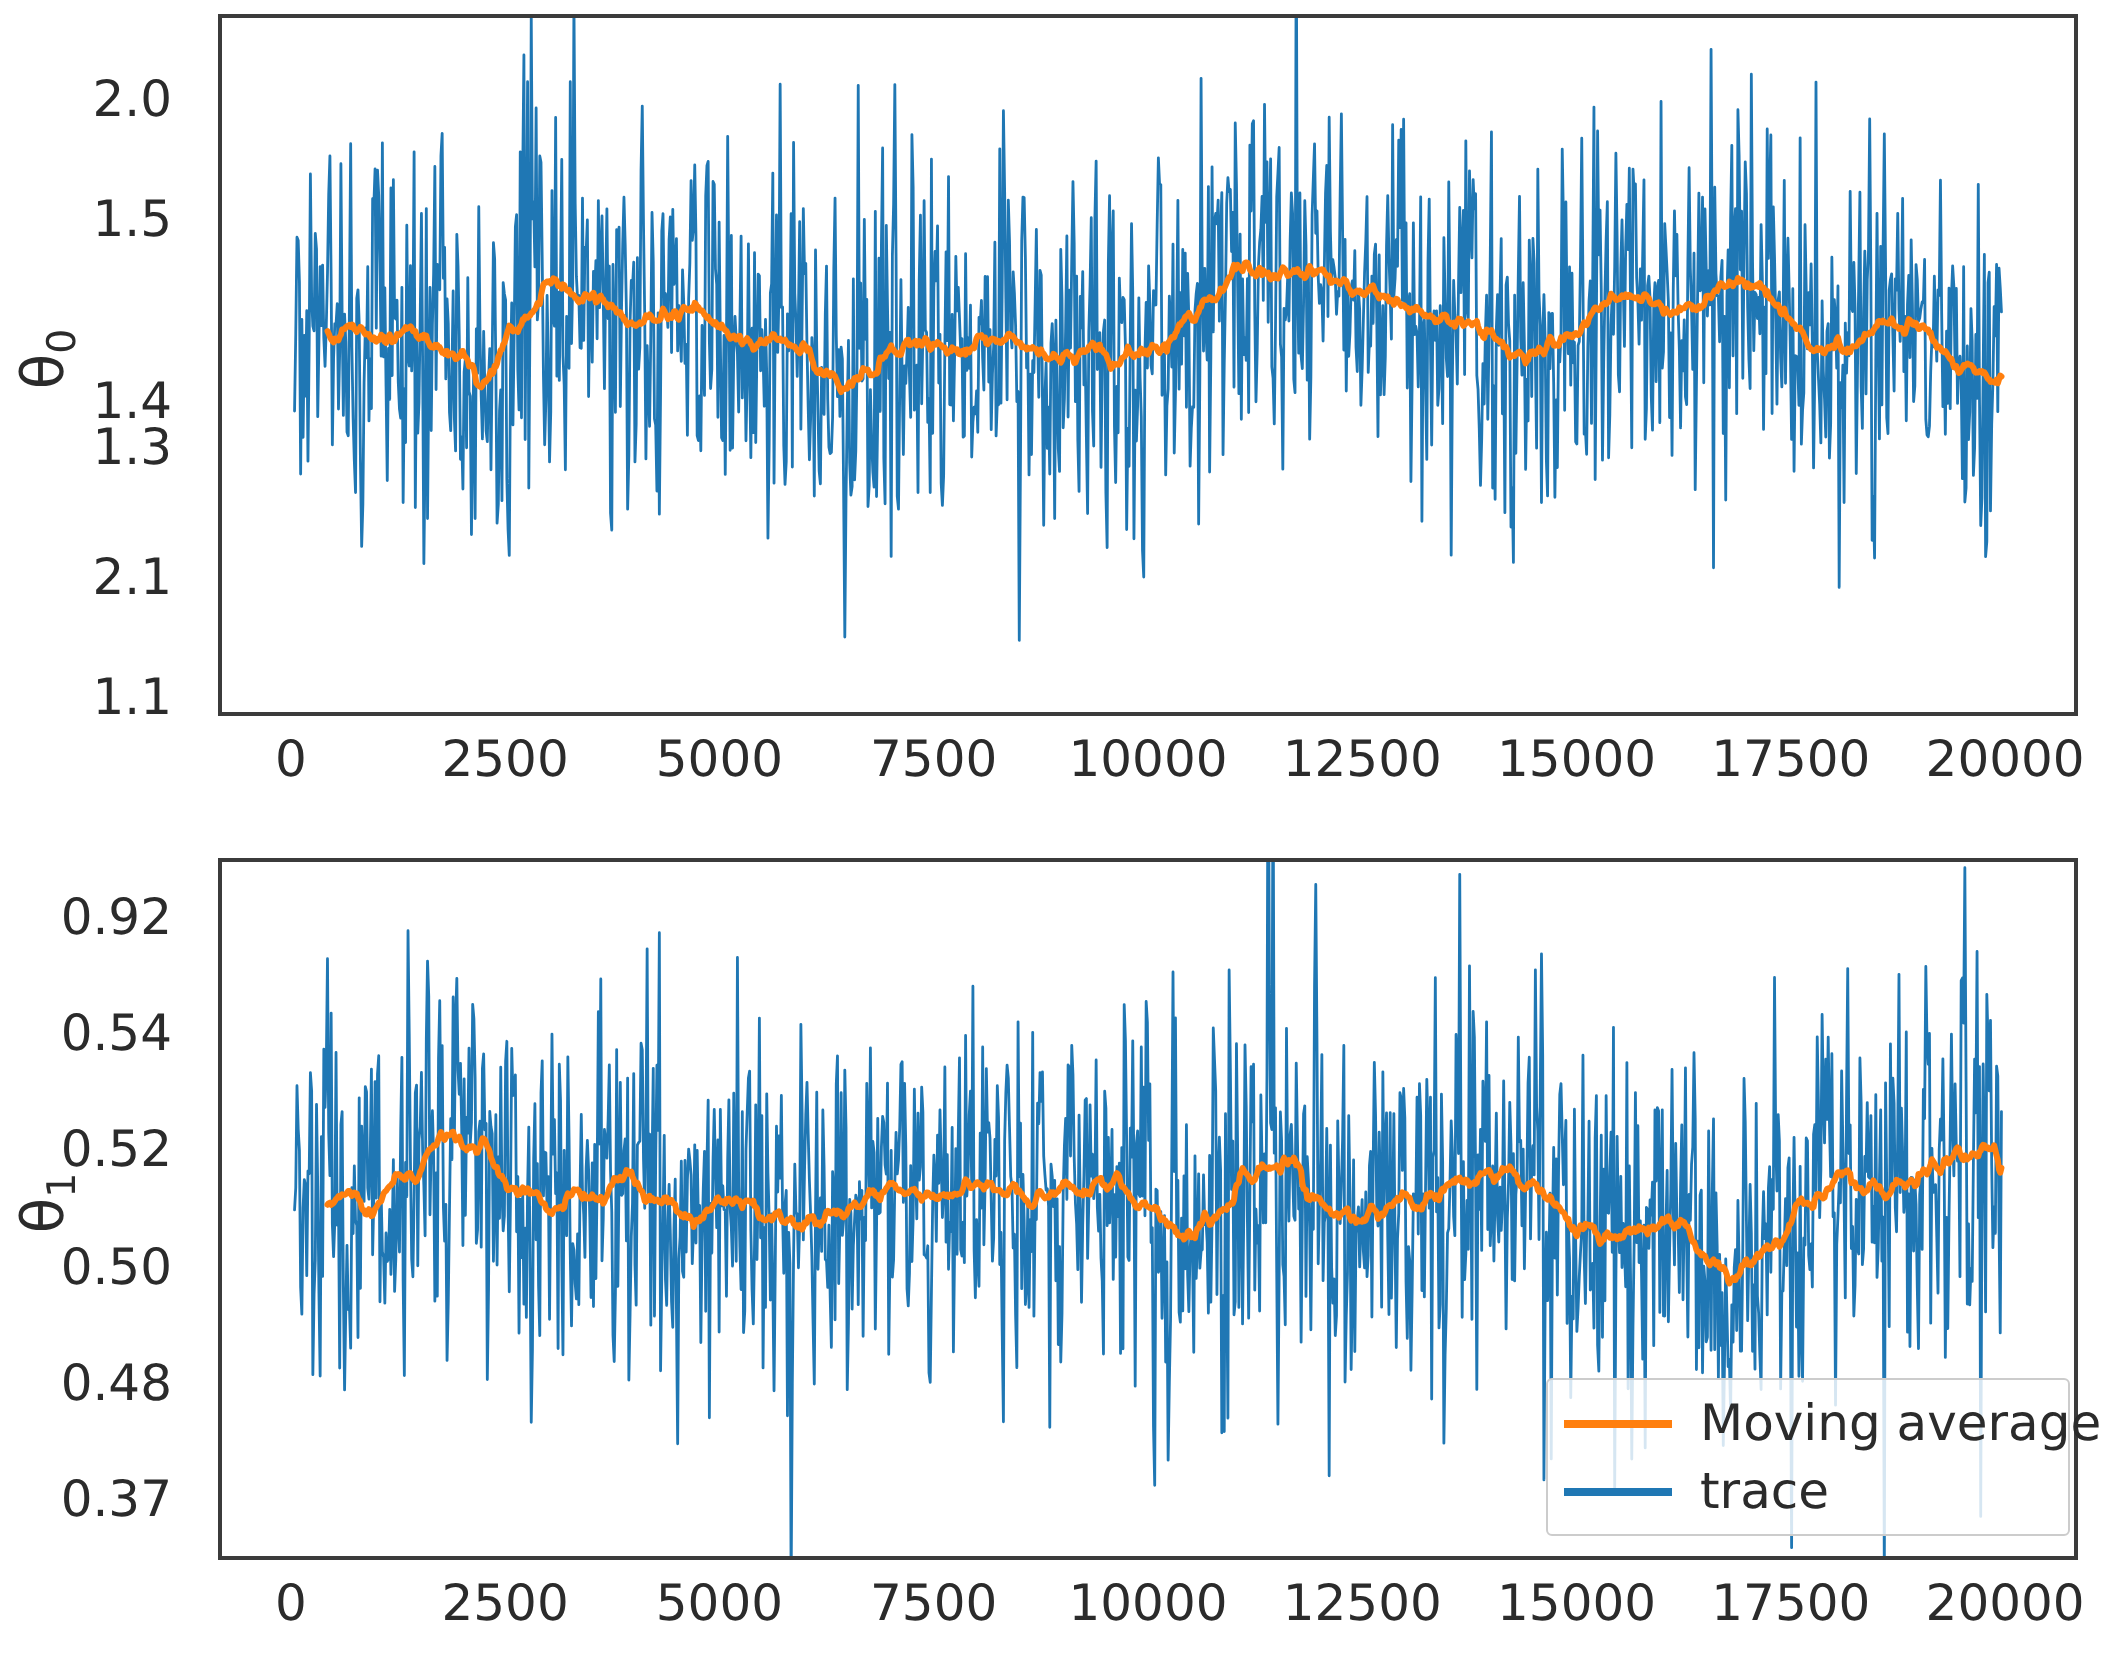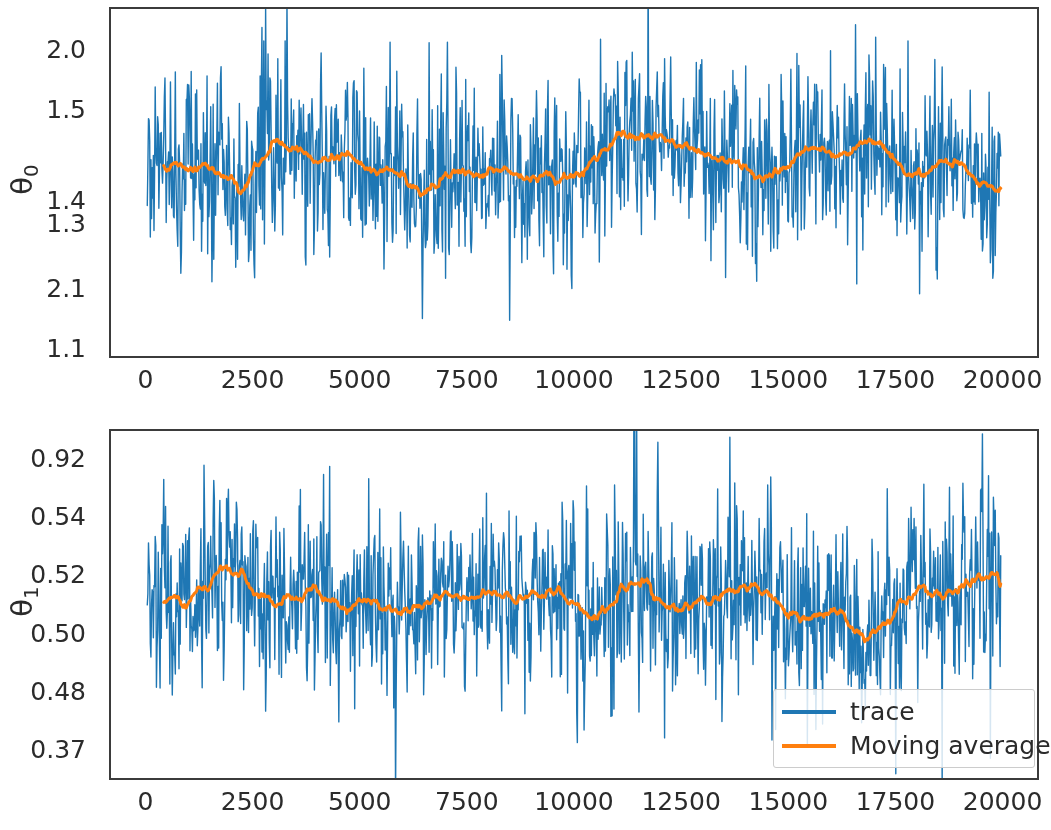--- a/index.html
+++ b/index.html
@@ -164,22 +164,22 @@
       <div class="xtick-label" style="left: 466.857px;">7500</div>
       <div class="xtick-label" style="left: 574px;">10000</div>
       <div class="xtick-label" style="left: 681.143px;">12500</div>
       <div class="xtick-label" style="left: 788.286px;">15000</div>
       <div class="xtick-label" style="left: 895.429px;">17500</div>
       <div class="xtick-label" style="left: 1002.57px;">20000</div>
     </div>
 
   <div id="legend">
     <div class="legend-row">
+      <span class="legend-swatch" id="legend-swatch-1" style="border-top-color: rgb(255, 127, 14);"></span>
+      <span class="legend-label">Moving average</span>
+    </div>
+    <div class="legend-row">
       <span class="legend-swatch" id="legend-swatch-0" style="border-top-color: rgb(31, 119, 180);"></span>
       <span class="legend-label">trace</span>
-    </div>
-    <div class="legend-row">
-      <span class="legend-swatch" id="legend-swatch-1" style="border-top-color: rgb(255, 127, 14);"></span>
-      <span class="legend-label">Moving average</span>
     </div>
   </div>
 
 </div>
 
 </body></html>

